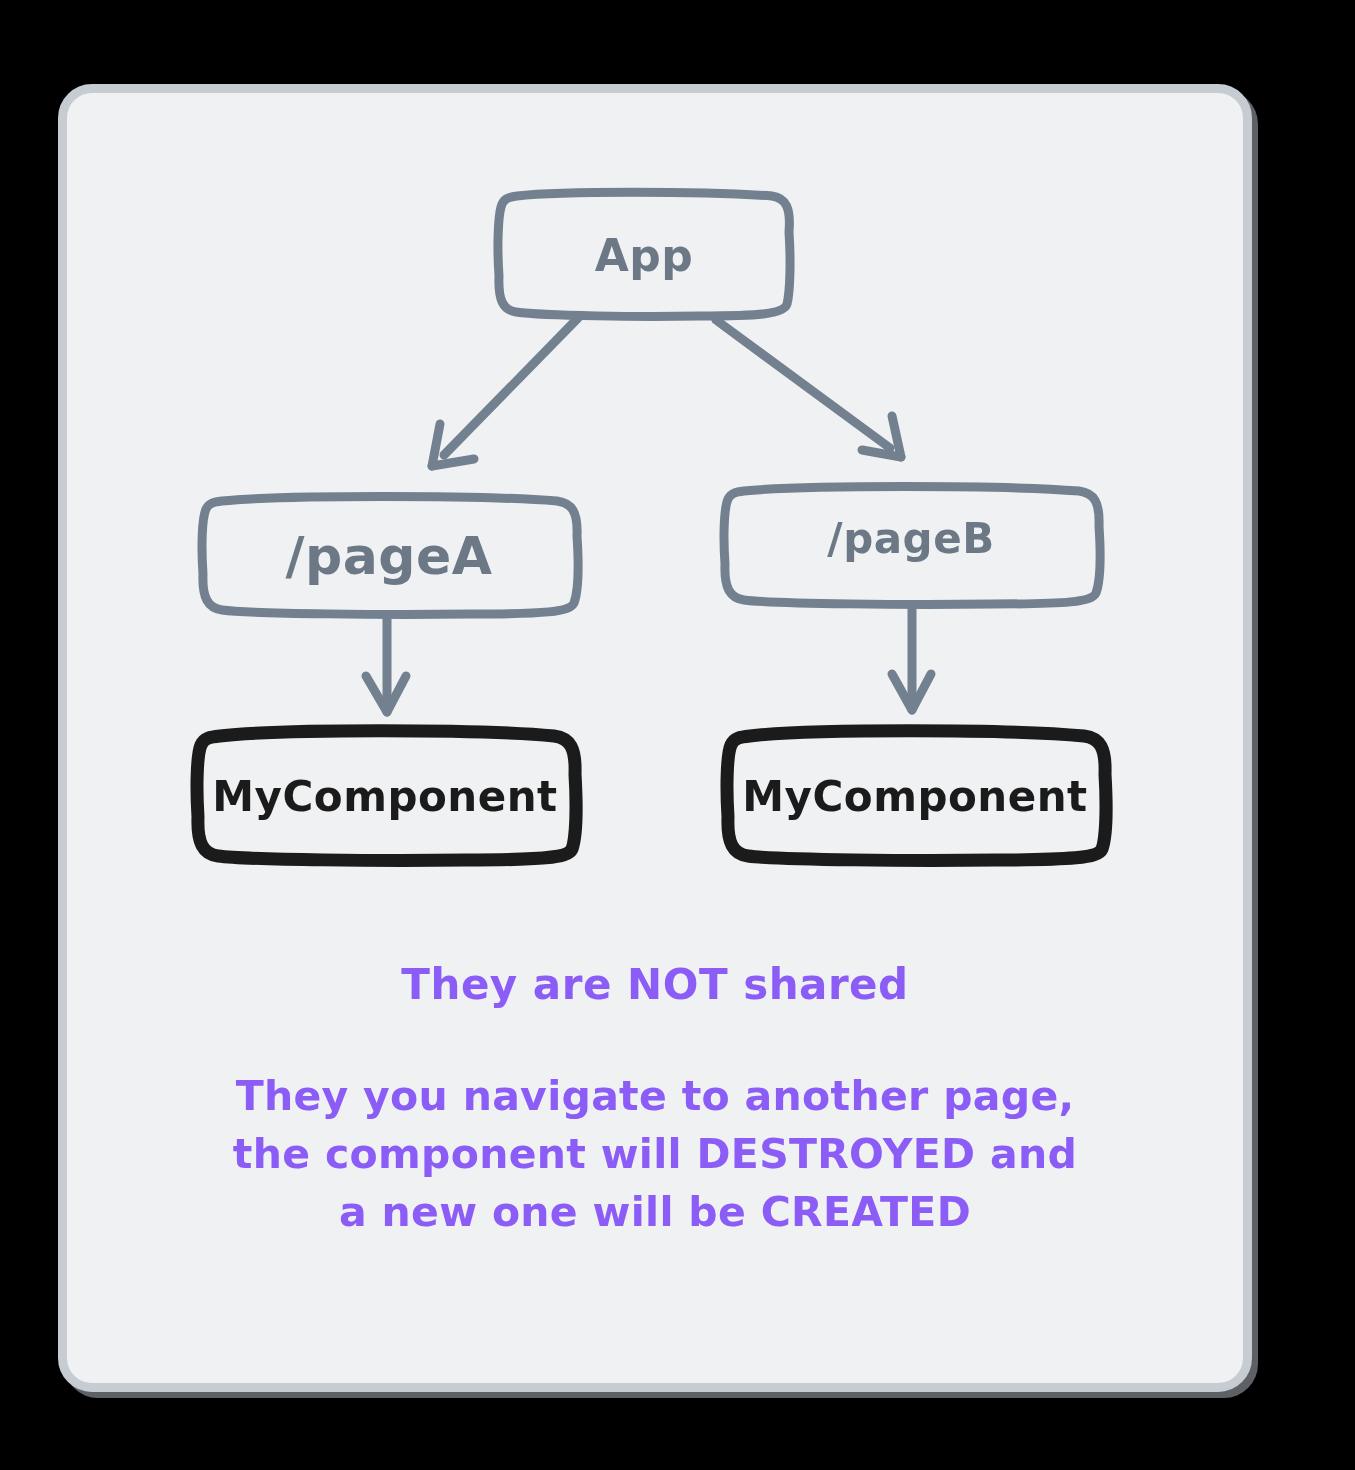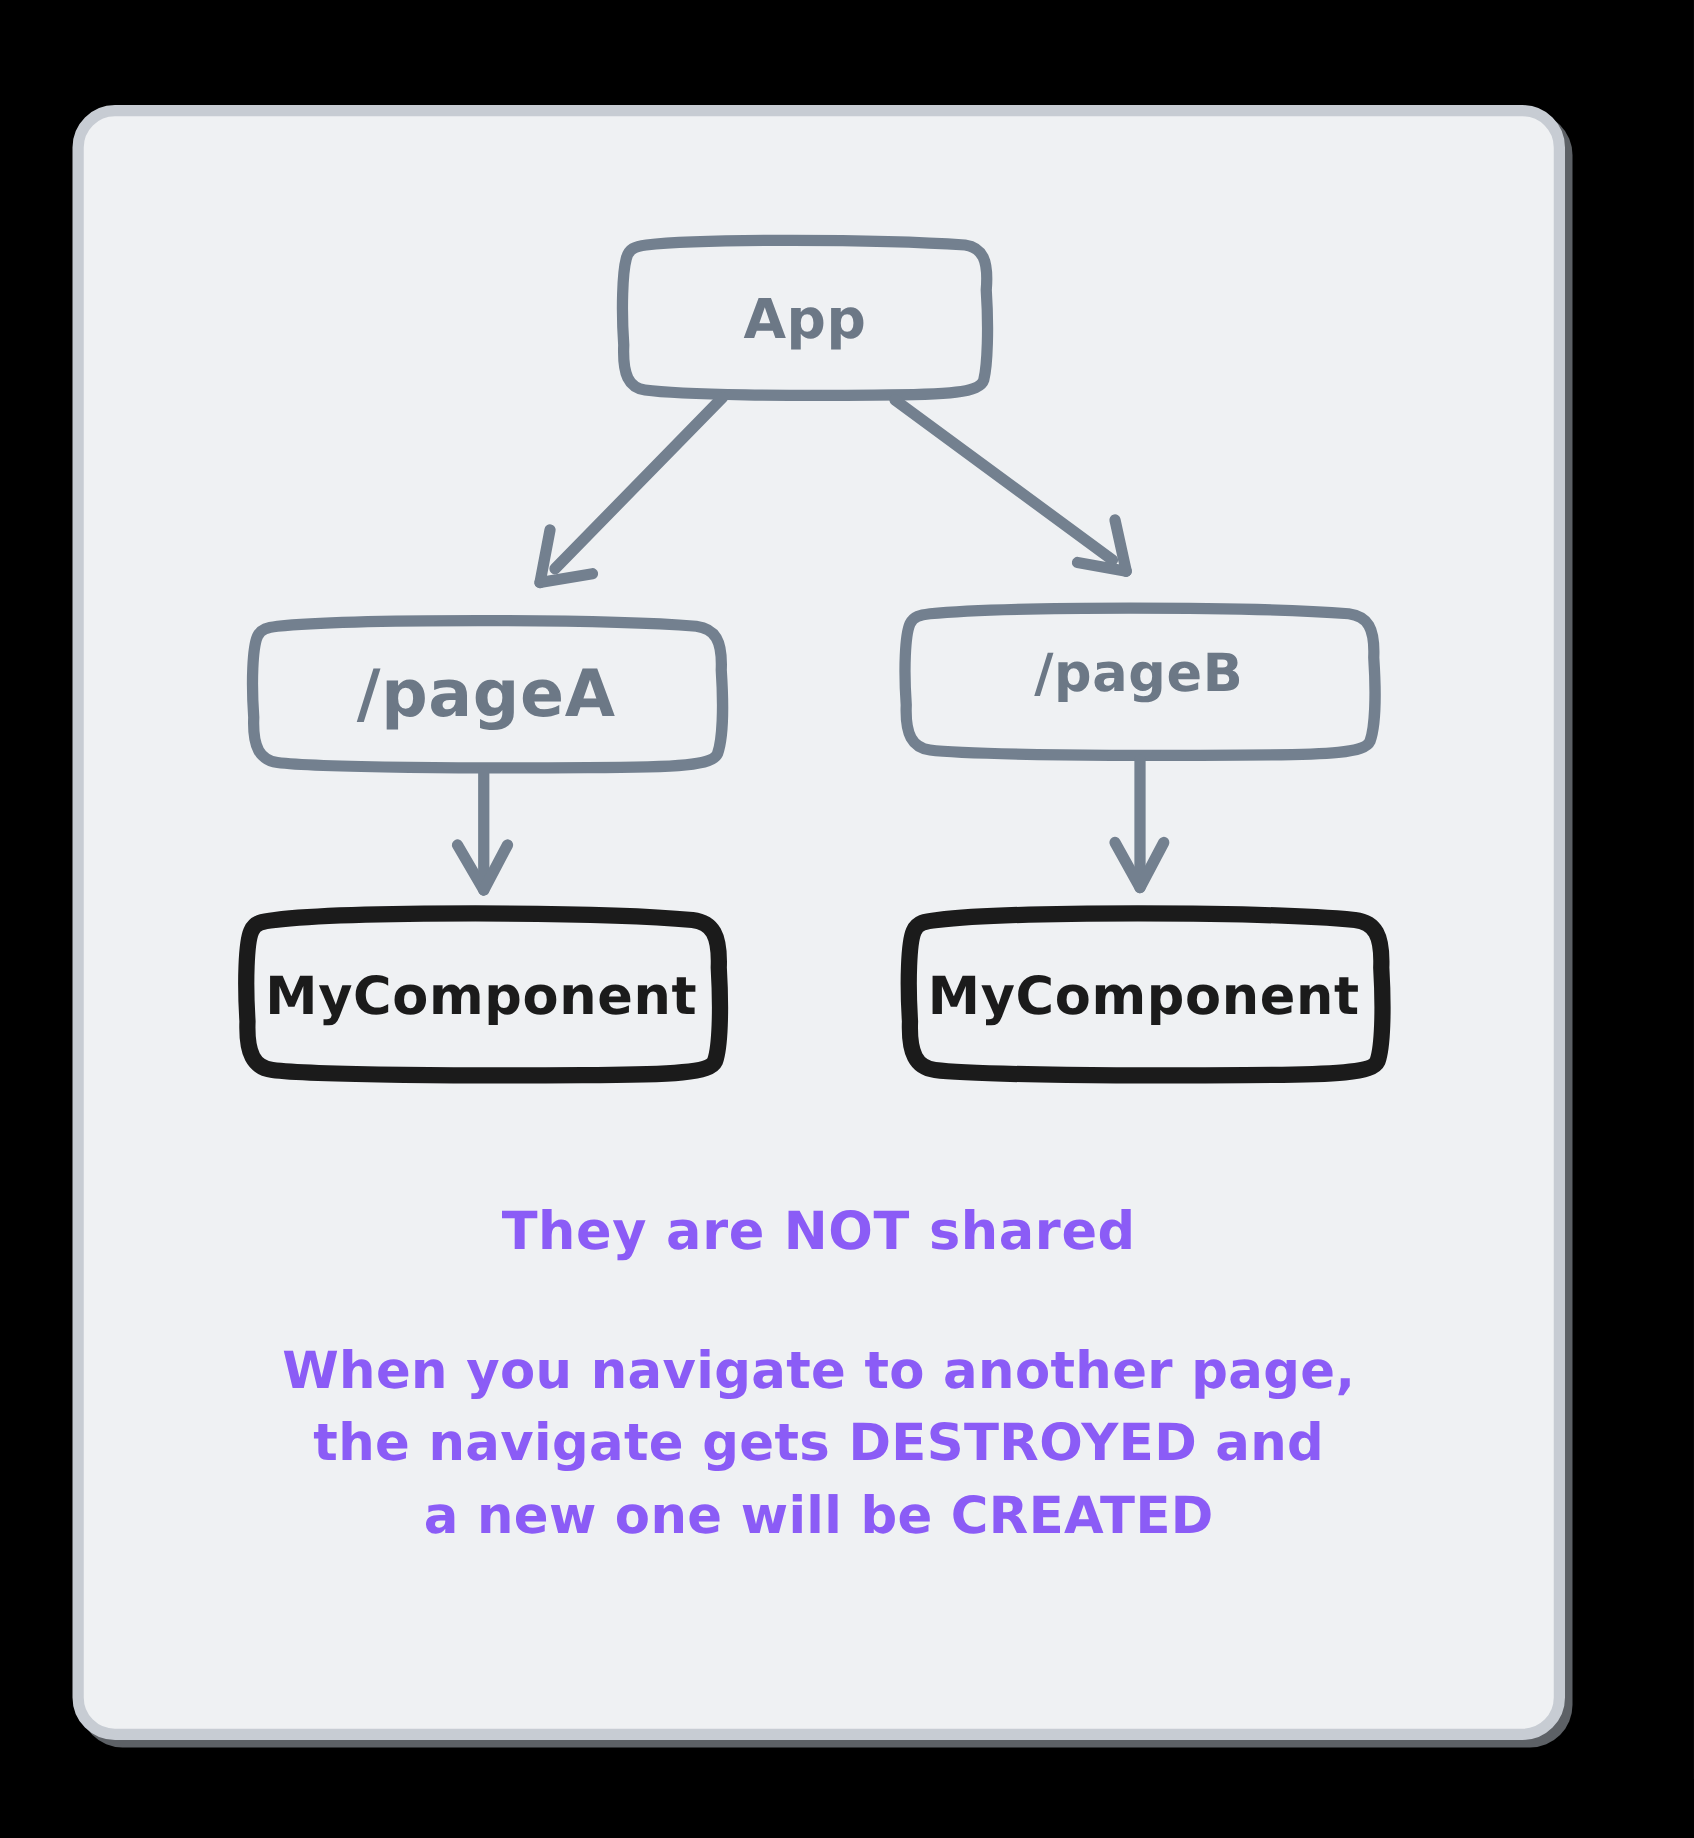--- a/index.html
+++ b/index.html
@@ -228,20 +228,20 @@
 
   <div class="node-label node-pageb">/pageB</div>
 
   <div class="node-label node-compa">MyComponent</div>
 
   <div class="node-label node-compb">MyComponent</div>
 
   <div id="captions">
     <div id="caption-headline">They are NOT shared</div>
 
-    <div class="caption-line">When you navigate to another page,</div>
-
-    <div class="caption-line">the navigate gets DESTROYED and</div>
+    <div class="caption-line">They you navigate to another page,</div>
+
+    <div class="caption-line">the component will DESTROYED and</div>
 
     <div class="caption-line">a new one will be CREATED</div>
   </div>
 
 </div>
 
 </body></html>

